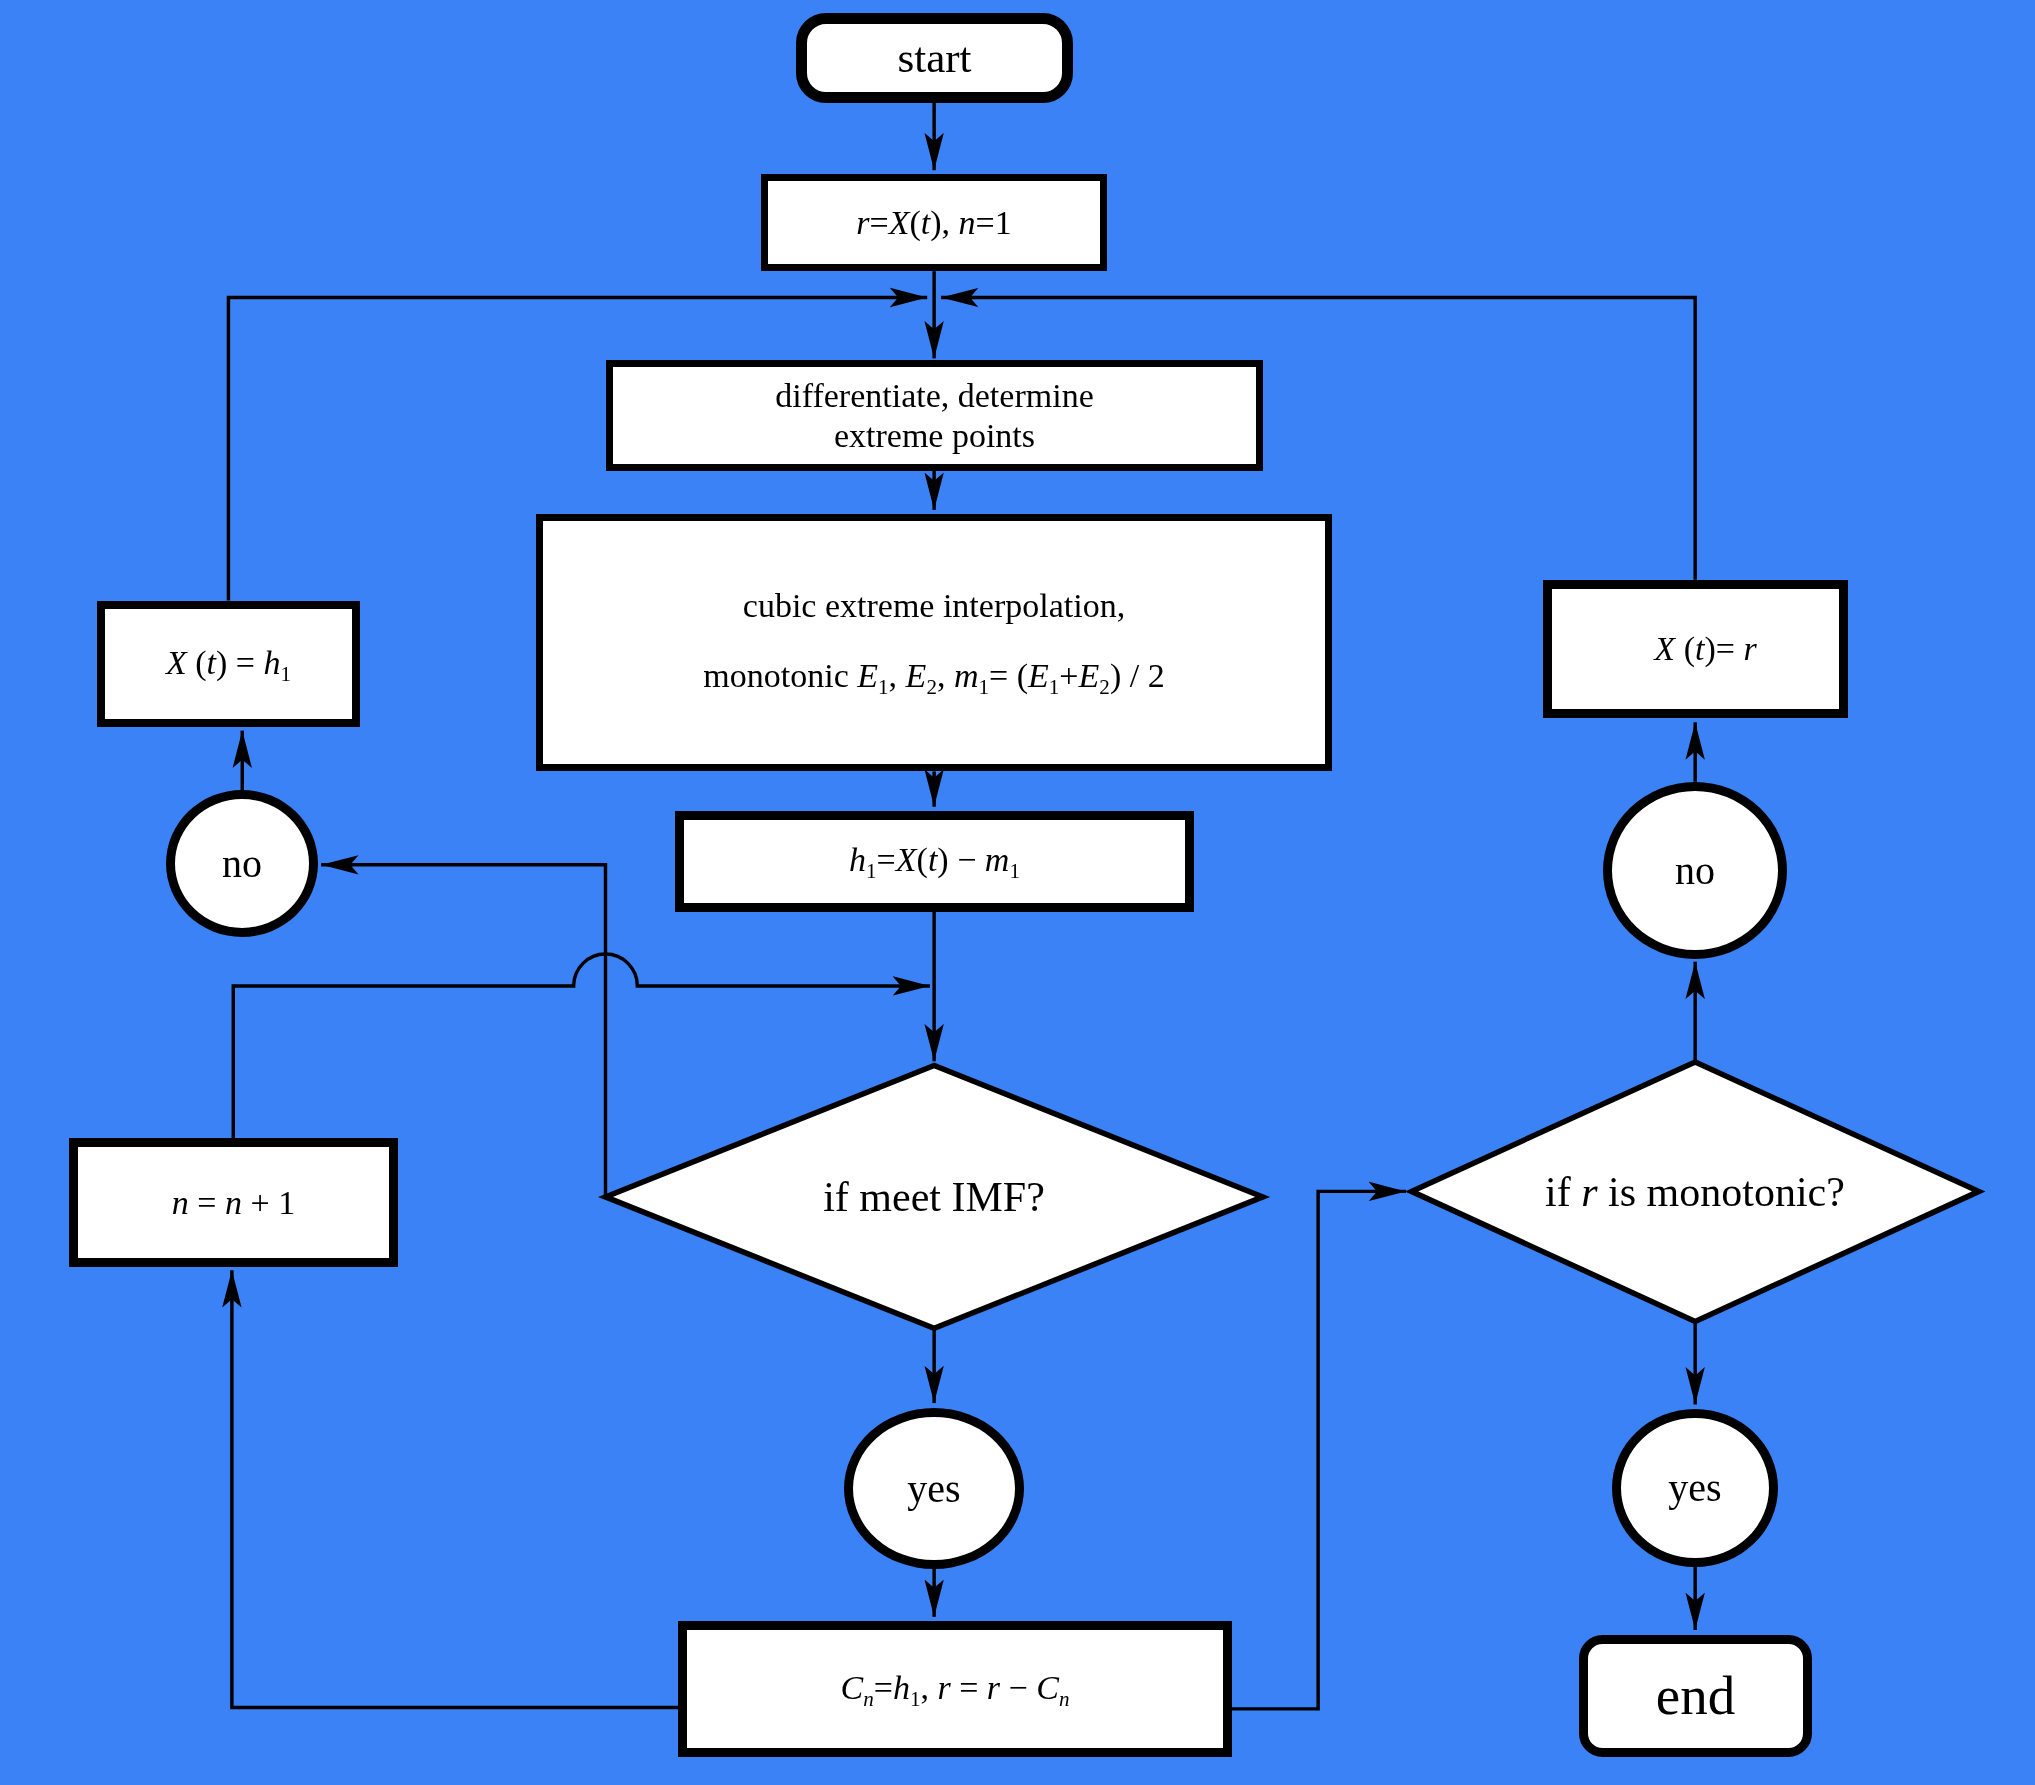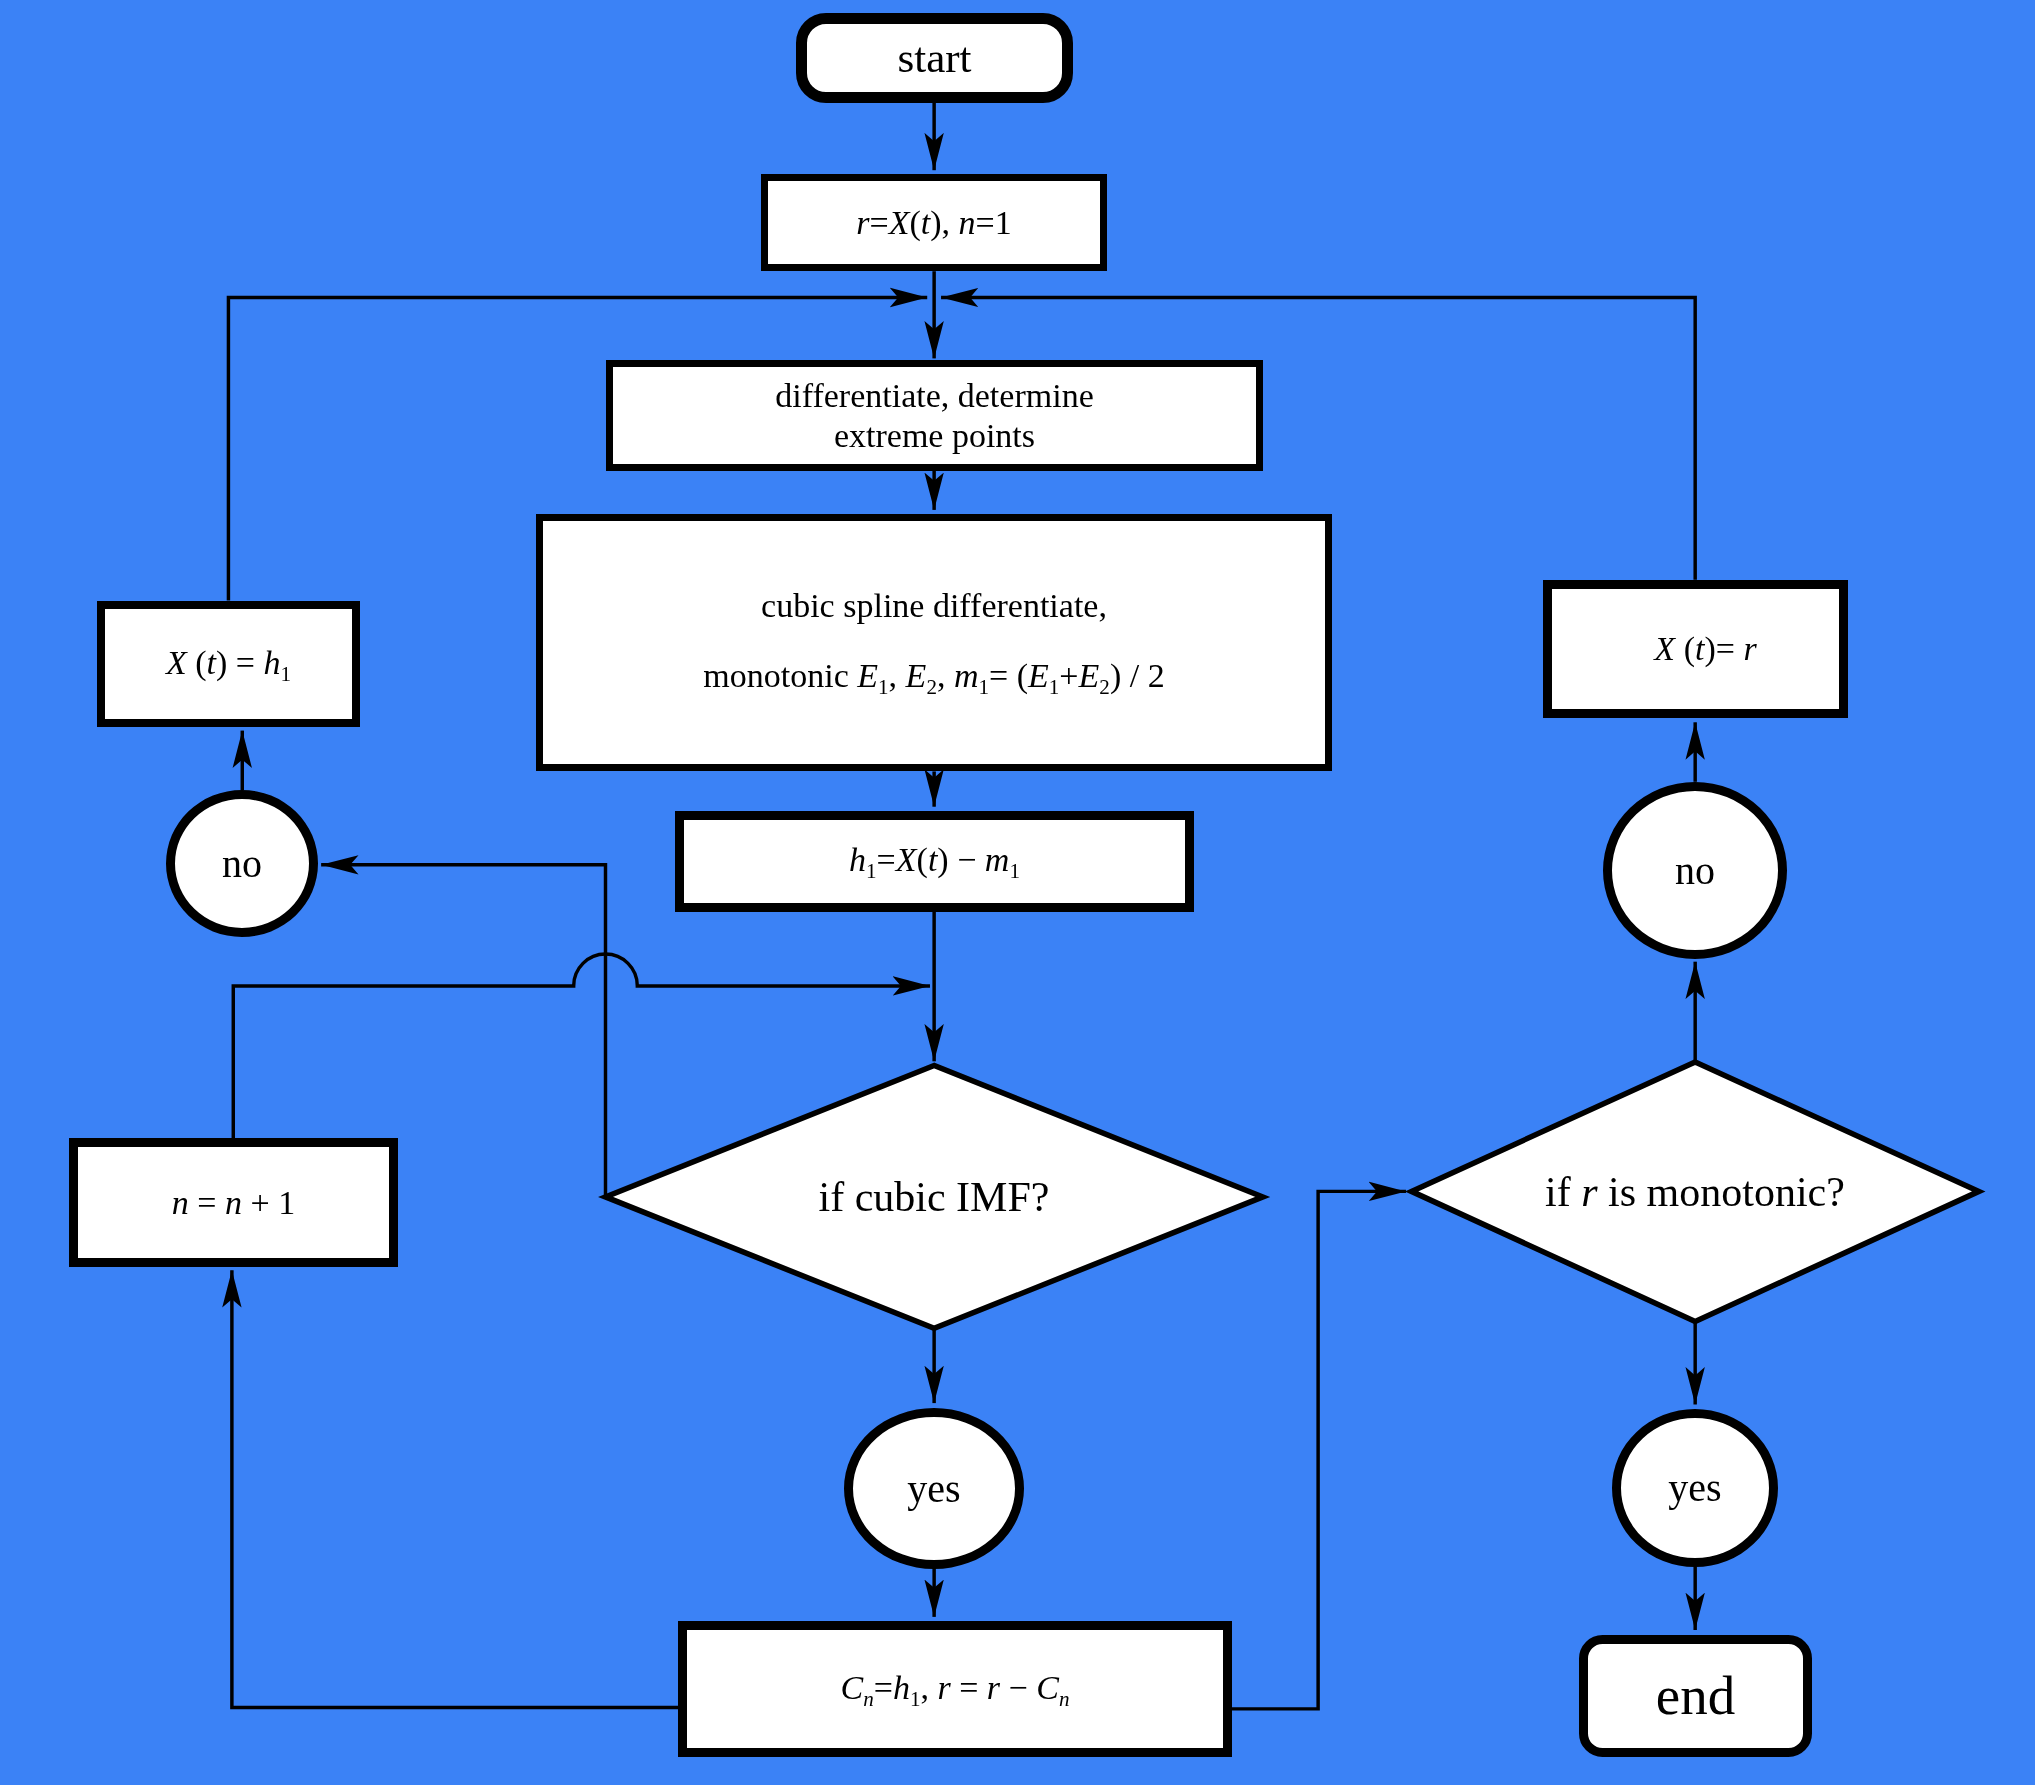--- a/index.html
+++ b/index.html
@@ -64,30 +64,30 @@
   <div class="node" style="left:761px;top:174px;width:346px;height:97px;">
       <div class="tl"><span class="it">r</span><span>=</span><span class="it">X</span><span>(</span><span class="it">t</span><span>), </span><span class="it">n</span><span>=</span><span>1</span></div>
     </div>
 
   <div class="node" style="left:606px;top:360px;width:657px;height:111px;">
       <div class="tl"><span>differentiate, determine</span></div>
       <div class="tl"><span>extreme points</span></div>
     </div>
 
   <div class="node gap2" style="left:536px;top:514px;width:796px;height:257px;">
-      <div class="tl"><span>cubic spline differentiate,</span></div>
+      <div class="tl"><span>cubic extreme interpolation,</span></div>
       <div class="tl"><span>monotonic </span><span class="it">E</span><span class="sb">1</span><span>, </span><span class="it">E</span><span class="sb">2</span><span>, </span><span class="it">m</span><span class="sb">1</span><span>= (</span><span class="it">E</span><span class="sb">1</span><span>+</span><span class="it">E</span><span class="sb">2</span><span>) / 2</span></div>
     </div>
 
   <div class="node" style="left:675px;top:811px;width:519px;height:101px;border-width:9px;">
       <div class="tl"><span class="it">h</span><span class="sb">1</span><span>=</span><span class="it">X</span><span>(</span><span class="it">t</span><span>) − </span><span class="it">m</span><span class="sb">1</span></div>
     </div>
 
   <div class="dlabel" style="left:692px;top:1159px;width:484px;height:76px;">
-      <div class="tl"><span>if cubic IMF?</span></div>
+      <div class="tl"><span>if meet IMF?</span></div>
     </div>
 
   <div class="node circle" style="left:166px;top:790px;width:152px;height:147px;font-size:40px;">
       <div class="tl"><span>no</span></div>
     </div>
 
   <div class="node" style="left:97px;top:601px;width:263px;height:126px;border-width:8.3px;">
       <div class="tl"><span class="it">X</span><span> (</span><span class="it">t</span><span>) = </span><span class="it">h</span><span class="sb">1</span></div>
     </div>
 

